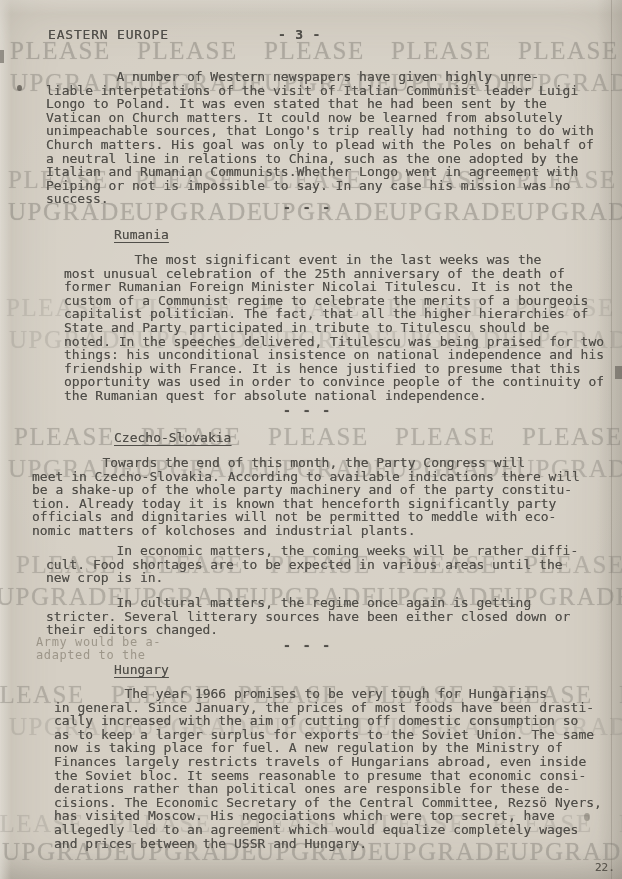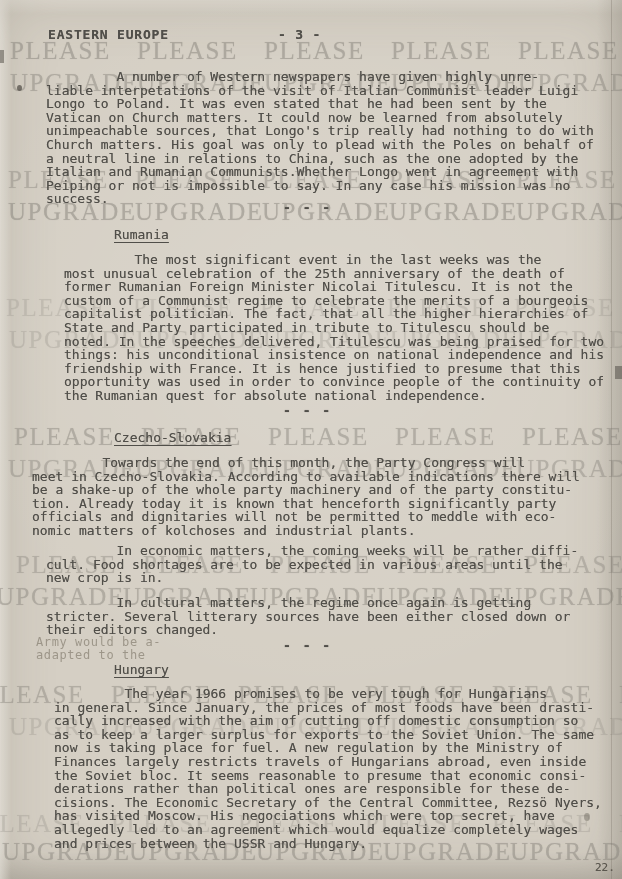--- a/index.html
+++ b/index.html
@@ -21,21 +21,21 @@
     position:absolute;white-space:nowrap;
     font-family:"Liberation Serif", serif;
     font-size:25px;letter-spacing:1.5px;font-weight:400;
     color:#86827a;
   }
   .wm-word{display:inline-block;width:127px;text-shadow:0 0 1px rgba(134,130,122,.6);}
   .hdr-title,.hdr-marker{
     position:absolute;top:27px;font-size:13px;letter-spacing:.8px;
     text-shadow:0 0 .6px rgba(80,78,73,.65);
   }
-  .hdr-title{left:48px;font-weight:bold;}
+  .hdr-title{left:48px;}
   .hdr-marker{left:278px;font-weight:bold;}
   .block{
     position:absolute;white-space:pre;
     font-size:13px;line-height:13.6px;
     text-shadow:0 0 .6px rgba(80,78,73,.6);
   }
   .block.heading{text-decoration:underline;text-underline-offset:3px;}
   .block.separator{font-weight:bold;letter-spacing:2px;text-shadow:0 0 .8px rgba(60,58,54,.8);}
   .ghost{
     position:absolute;left:36px;top:636px;white-space:pre;

